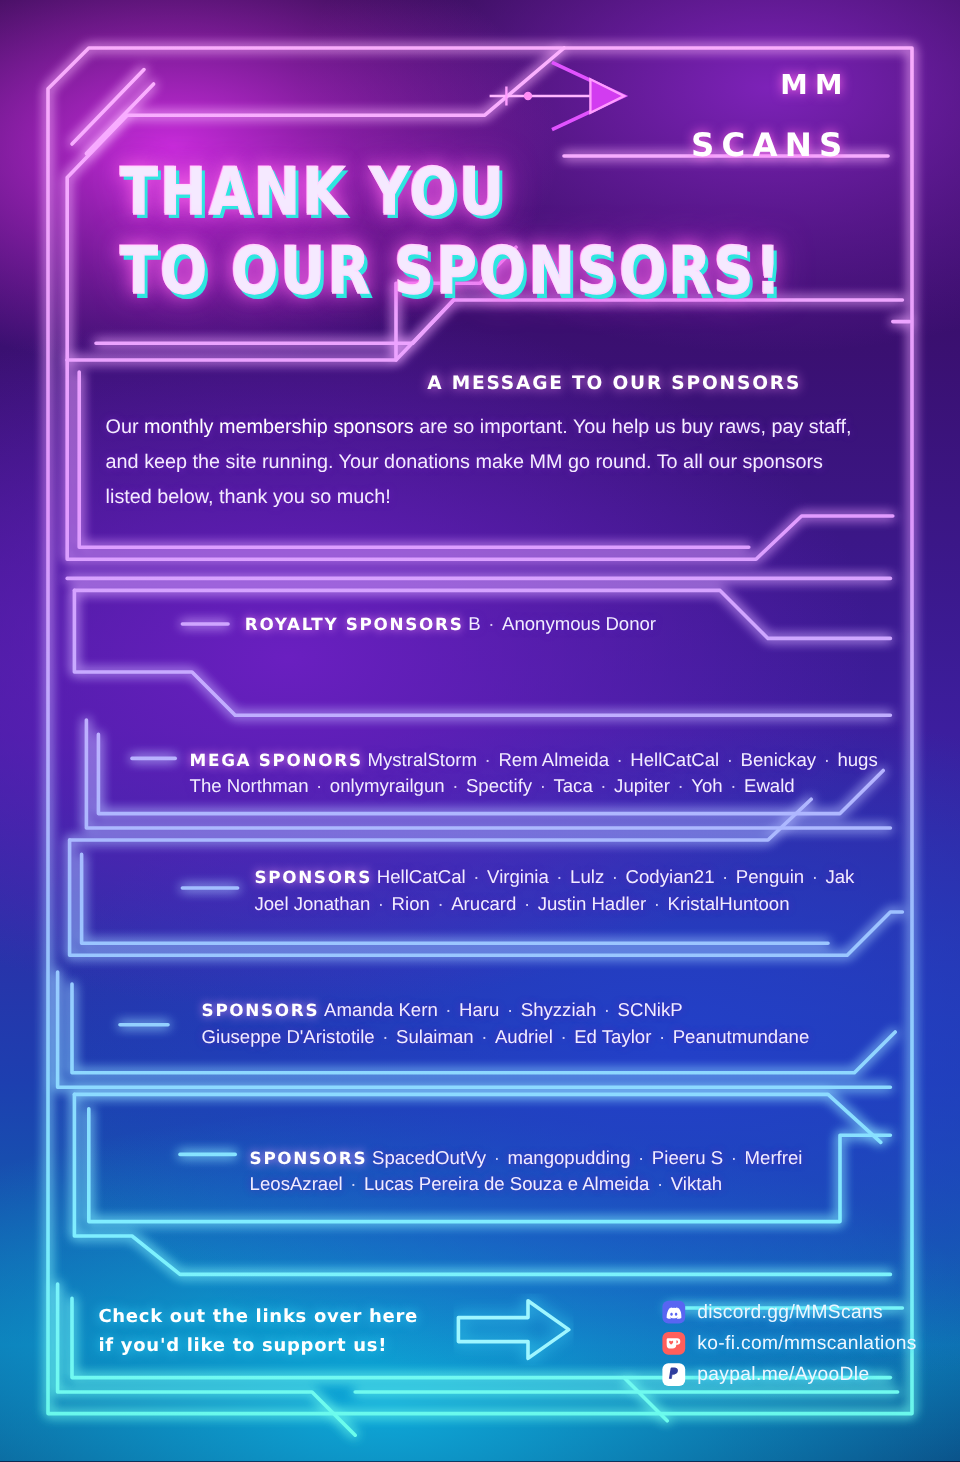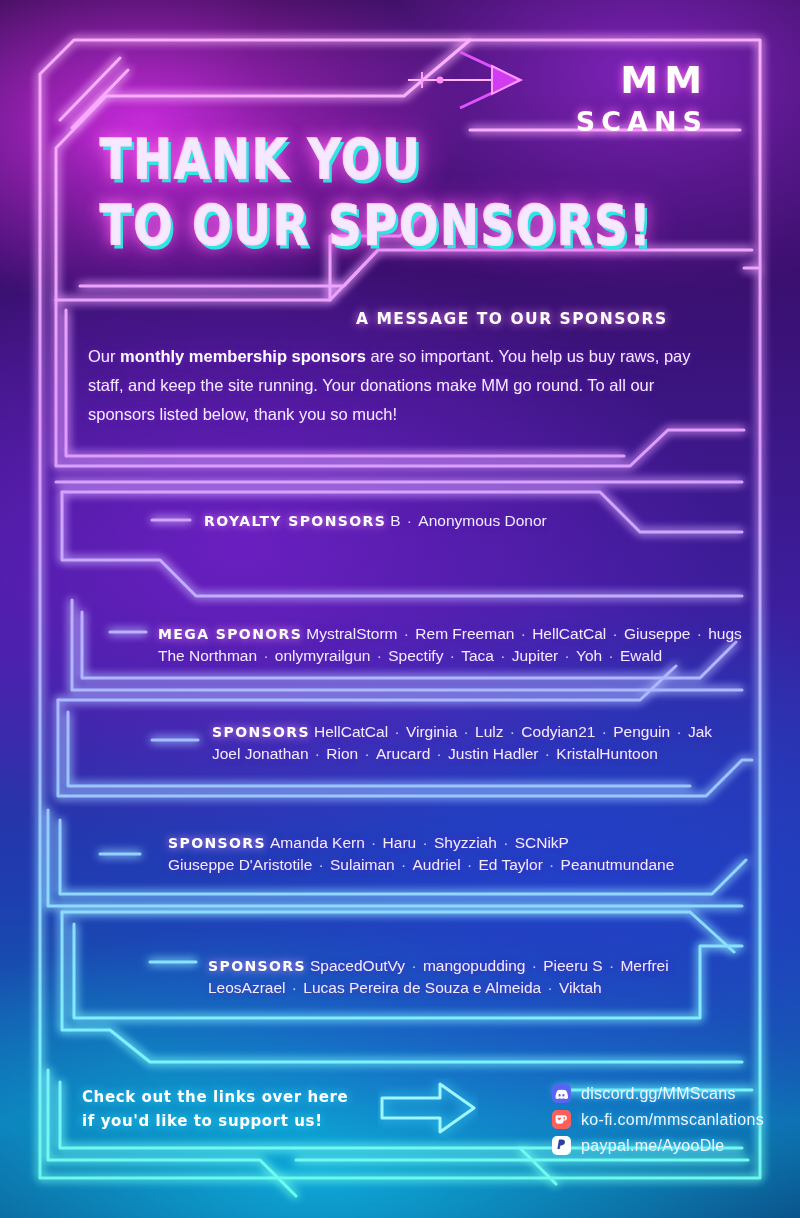--- a/index.html
+++ b/index.html
@@ -47,21 +47,21 @@
   .title-line + .title-line{margin-top:16px;}
 
   
   .logo{
     position:absolute;right:92px;top:30px;width:230px;height:92px;z-index:7;
     color:#fff;
   }
   .logo .mm{
     position:absolute;right:0;top:28px;
     font-family:"DejaVu Sans", sans-serif;
-    font-weight:bold;font-size:38px;letter-spacing:6px;
+    font-weight:bold;font-size:23px;letter-spacing:6px;
     text-shadow:0 0 10px #ff6bec;
   }
   .logo .scans{
     position:absolute;right:0;top:76px;
     font-family:"DejaVu Sans", sans-serif;
     font-weight:bold;font-size:27px;letter-spacing:6px;
     text-shadow:0 0 10px #ff6bec;
   }
 
   
@@ -75,21 +75,21 @@
     position:absolute;left:356px;top:310px;z-index:6;
     font-family:"DejaVu Sans", sans-serif;
     font-weight:bold;font-size:15.5px;letter-spacing:1.5px;color:#fff;
     text-shadow:0 0 10px rgba(255,150,255,.85);
   }
   .msg-body{
     position:absolute;left:88px;top:342px;width:630px;z-index:6;
     font-size:16.5px;line-height:29px;color:#f4ecff;
     text-shadow:0 0 6px rgba(120,40,200,.9);
   }
-  .msg-body b{font-weight:bold;color:#ffffff;text-align:center;}
+  .msg-body b{font-weight:normal;color:#ffffff;text-align:center;}
 
   .spon-row{
     font-size:15.5px;line-height:21px;color:#f2ecff;
     text-shadow:0 0 6px rgba(90,40,190,.85);
   }
   .spon-row .sep{opacity:.85;padding:0 2px;}
   .names{display:inline;}
 
   
   #sec-royalty{left:204px;top:510px;width:540px;}
@@ -222,21 +222,21 @@
 
   <div class="msg-title">A MESSAGE TO OUR SPONSORS</div>
   <div class="msg-body">
     <span>Our </span><b>monthly membership sponsors</b><span> are so important. You help us buy raws, pay staff, and keep the site running. Your donations make MM go round. To all our sponsors listed below, thank you so much!</span>
   </div>
 
   <div class="section" id="sec-royalty">
       <div class="spon-row"><span class="section-head inline-head">ROYALTY SPONSORS</span><span class="names">B</span><span class="sep"> · </span><span class="names">Anonymous Donor</span></div>
     </div>
   <div class="section" id="sec-mega">
-      <div class="spon-row"><span class="section-head inline-head">MEGA SPONORS</span><span class="names">MystralStorm</span><span class="sep"> · </span><span class="names">Rem Freeman</span><span class="sep"> · </span><span class="names">HellCatCal</span><span class="sep"> · </span><span class="names">Giuseppe</span><span class="sep"> · </span><span class="names">hugs</span></div>
+      <div class="spon-row"><span class="section-head inline-head">MEGA SPONORS</span><span class="names">MystralStorm</span><span class="sep"> · </span><span class="names">Rem Almeida</span><span class="sep"> · </span><span class="names">HellCatCal</span><span class="sep"> · </span><span class="names">Benickay</span><span class="sep"> · </span><span class="names">hugs</span></div>
       <div class="spon-row"><span class="names">The Northman</span><span class="sep"> · </span><span class="names">onlymyrailgun</span><span class="sep"> · </span><span class="names">Spectify</span><span class="sep"> · </span><span class="names">Taca</span><span class="sep"> · </span><span class="names">Jupiter</span><span class="sep"> · </span><span class="names">Yoh</span><span class="sep"> · </span><span class="names">Ewald</span></div>
     </div>
   <div class="section" id="sec-s1">
       <div class="spon-row"><span class="section-head inline-head">SPONSORS</span><span class="names">HellCatCal</span><span class="sep"> · </span><span class="names">Virginia</span><span class="sep"> · </span><span class="names">Lulz</span><span class="sep"> · </span><span class="names">Codyian21</span><span class="sep"> · </span><span class="names">Penguin</span><span class="sep"> · </span><span class="names">Jak</span></div>
       <div class="spon-row"><span class="names">Joel Jonathan</span><span class="sep"> · </span><span class="names">Rion</span><span class="sep"> · </span><span class="names">Arucard</span><span class="sep"> · </span><span class="names">Justin Hadler</span><span class="sep"> · </span><span class="names">KristalHuntoon</span></div>
     </div>
   <div class="section" id="sec-s2">
       <div class="spon-row"><span class="section-head inline-head">SPONSORS</span><span class="names">Amanda Kern</span><span class="sep"> · </span><span class="names">Haru</span><span class="sep"> · </span><span class="names">Shyzziah</span><span class="sep"> · </span><span class="names">SCNikP</span></div>
       <div class="spon-row"><span class="names">Giuseppe D'Aristotile</span><span class="sep"> · </span><span class="names">Sulaiman</span><span class="sep"> · </span><span class="names">Audriel</span><span class="sep"> · </span><span class="names">Ed Taylor</span><span class="sep"> · </span><span class="names">Peanutmundane</span></div>
     </div>

